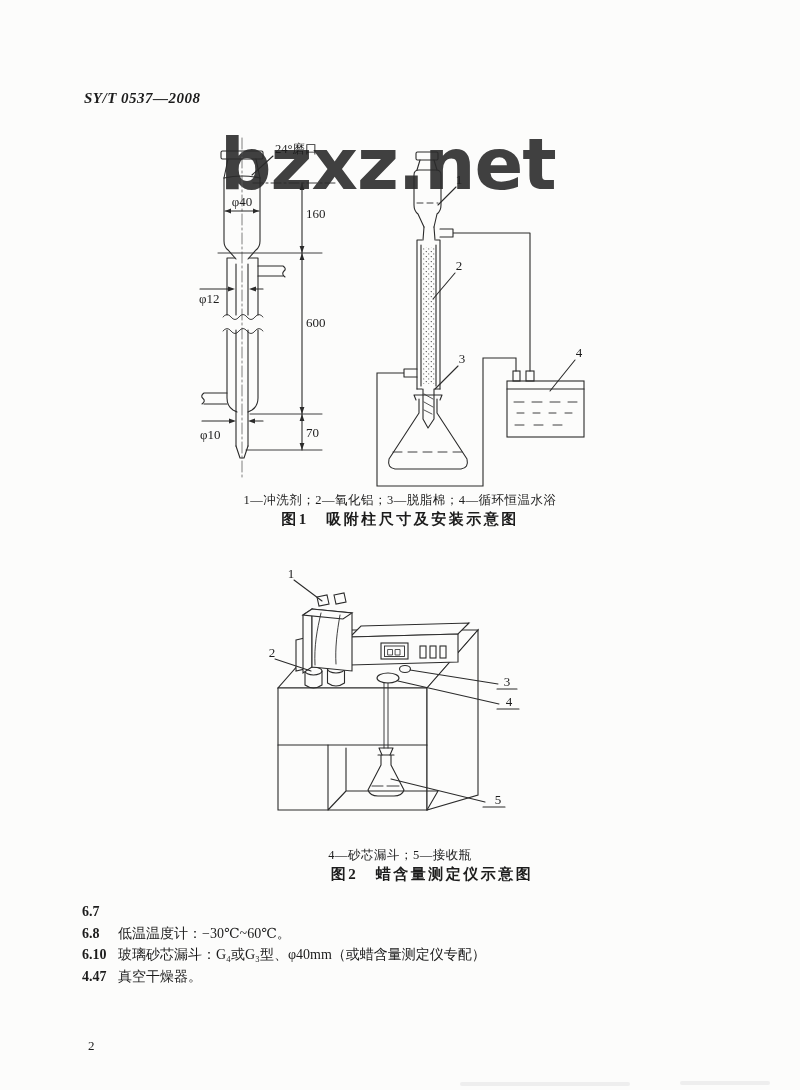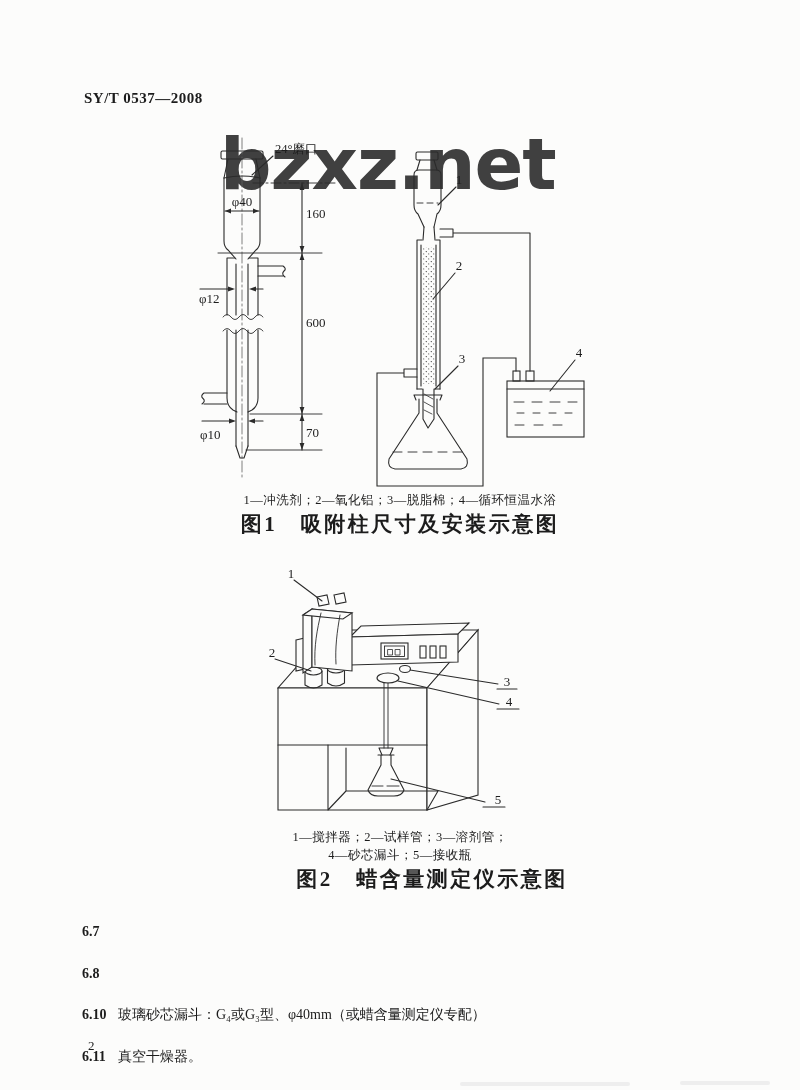--- a/index.html
+++ b/index.html
@@ -7,31 +7,31 @@
     position:relative;width:800px;height:1090px;margin:0 auto;
     background:#fcfcfb;overflow:hidden;
     font-family:"Liberation Serif","DejaVu Serif",serif;color:#1c1c1c;
   }
   .watermark{
     position:absolute;left:220px;top:128px;z-index:0;
     font-family:"DejaVu Sans","Liberation Sans",sans-serif;
     font-weight:bold;font-size:72px;line-height:1;color:#404040;
     letter-spacing:-1px;user-select:none;
   }
-  .hdr{position:absolute;left:84px;top:90px;font-weight:bold;font-size:15px;letter-spacing:.5px;z-index:2;}
+  .hdr{position:absolute;left:84px;top:90px;font-weight:bold;font-size:15px;letter-spacing:.5px;z-index:2;font-style:italic;}
   svg.fig{position:absolute;z-index:1;}
   .fig1{left:150px;top:128px;}
   .fig2{left:258px;top:555px;}
   .cap{position:absolute;left:0;width:800px;text-align:center;z-index:2;}
   .cap.legend{font-size:12.5px;letter-spacing:.5px;}
-  .cap.title{font-weight:bold;font-size:21px;letter-spacing:2.5px;font-family:Liberation Serif, serif;}
+  .cap.title{font-weight:bold;font-size:15px;letter-spacing:2.5px;font-family:Liberation Serif, serif;}
   .c1a{top:492px;} .c1b{top:510px;}
   .c2a{top:829px;font-size:13px;} .c2b{top:847px;font-size:13px;} .c2c{top:865px;padding-left:32px;}
   .speclist{position:absolute;left:82px;top:901px;width:660px;z-index:2;font-size:14px;}
-  .specrow{display:flex;line-height:21.6px;margin-top:20px;}
+  .specrow{display:flex;line-height:21.6px;}
   .specnum{font-weight:bold;min-width:36px;}
   .pagenum{position:absolute;left:88px;top:1038px;font-size:13px;z-index:2;}
   .smudge{position:absolute;background:#eeeeee;border-radius:2px;z-index:0;}
   text{font-family:"Liberation Serif","DejaVu Serif",serif;fill:#1c1c1c;}
 </style>
 </head>
 <body>
 
 <div class="page">
 
@@ -159,37 +159,37 @@
       <path d="M372 786 L383 786 M387 786 L399 786" stroke-width="0.9"></path>
       <path d="M294 580 L322 601 M275 659 L311 671 M410 670 L498 684 M497 689 L517 689 M398 681 L499 704 M497 709 L519 709 M391 779 L485 802 M483 807 L505 807"></path>
     </g>
     <text x="291" y="578" font-size="13" text-anchor="middle">1</text>
     <text x="272" y="657" font-size="13" text-anchor="middle">2</text>
     <text x="507" y="686" font-size="13" text-anchor="middle">3</text>
     <text x="509" y="706" font-size="13" text-anchor="middle">4</text>
     <text x="498" y="804" font-size="13" text-anchor="middle">5</text>
   </svg>
 
-  <div class="cap legend c2a">1—搅拌器；2—试样管；3—溶剂管；</div>
   <div class="cap legend c2b">4—砂芯漏斗；5—接收瓶</div>
   <div class="cap title c2c">图2　蜡含量测定仪示意图</div>
 
   <div class="speclist">
     <div class="specrow">
       <span class="specnum">6.7</span>
     </div>
     <div class="specrow">
       <span class="specnum">6.8</span>
+      <span class="spectext">低温温度计：−30℃~60℃。</span>
     </div>
     <div class="specrow">
       <span class="specnum">6.10</span>
       <span class="spectext">玻璃砂芯漏斗：G₄或G₃型、φ40mm（或蜡含量测定仪专配）</span>
     </div>
     <div class="specrow">
-      <span class="specnum">6.11</span>
+      <span class="specnum">4.47</span>
       <span class="spectext">真空干燥器。</span>
     </div>
   </div>
 
   <div class="pagenum">2</div>
 
   <div class="smudge" style="left:460px;top:1082px;width:170px;height:4px;"></div>
   <div class="smudge" style="left:680px;top:1081px;width:90px;height:4px;"></div>
 
 </div>

